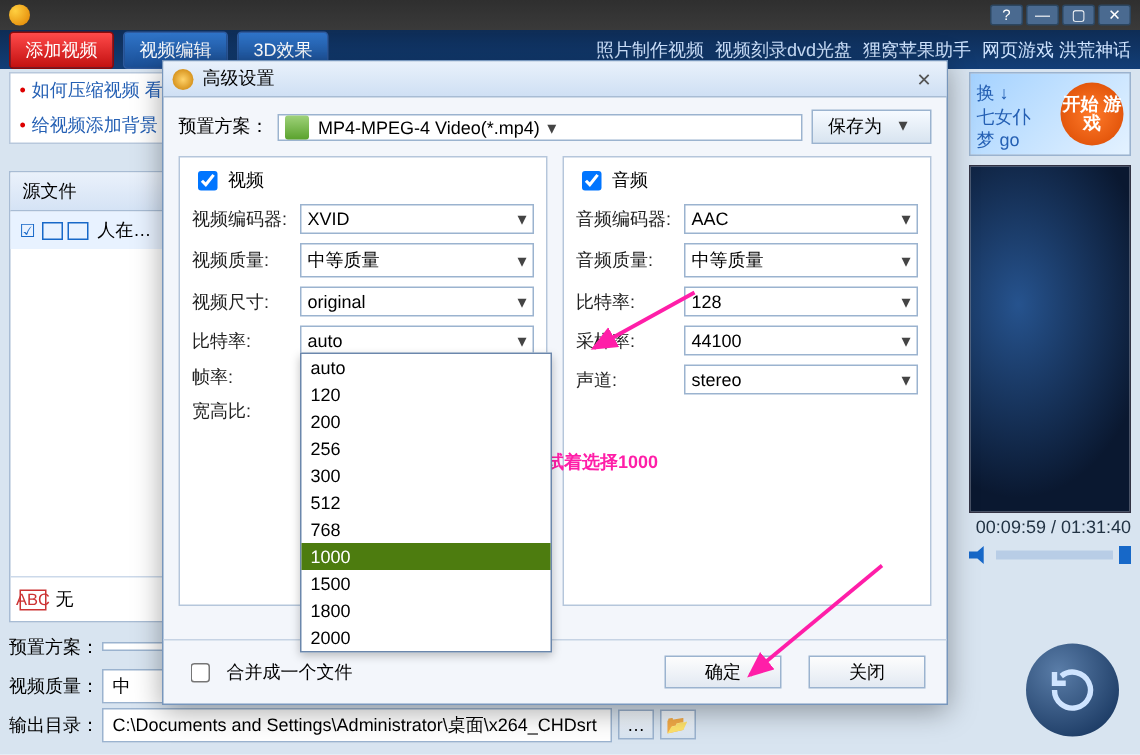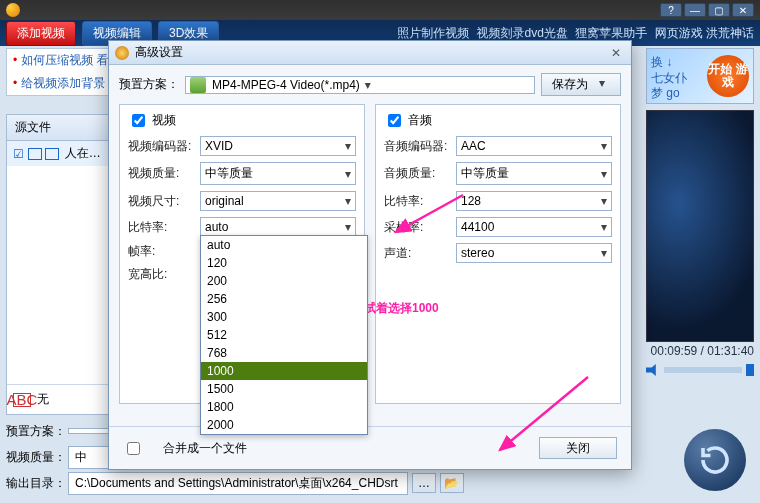--- a/index.html
+++ b/index.html
@@ -26,21 +26,21 @@
   .faqitem { color: #2560b4; padding: 3px 6px; white-space: nowrap; overflow: hidden; }
   .faqitem::before { content: "•"; color: #d00; margin-right: 4px; }
 
   
   .leftpanel { position: absolute; left: 6px; top: 114px; width: 240px; bottom: 88px; background: #fff; border: 1px solid #a8bcd4; }
   .leftpanel .head { background: linear-gradient(#eaf1fb,#d5e3f5); padding: 4px 8px; border-bottom: 1px solid #a8bcd4; }
   .filerow { display: flex; align-items: center; padding: 4px 6px; background: #e8f2ff; }
   .fileicons { color: #1768c8; margin-right: 6px; display: flex; gap: 3px; }
   .fileicons span { width: 14px; height: 12px; border: 1px solid #1768c8; display: inline-block; }
   .statusrow { display: flex; align-items: center; padding: 6px; border-top: 1px solid #ccd9ea; margin-top: auto; position: absolute; bottom: 0; left: 0; right: 0; }
-  .abcicon { width: 18px; height: 14px; border: 1px solid #c33; color: #c33; font-size: 15px; display: flex; align-items: center; justify-content: center; margin-right: 6px; }
+  .abcicon { width: 18px; height: 14px; border: 1px solid #c33; color: #c33; font-size: 11px; display: flex; align-items: center; justify-content: center; margin-right: 6px; }
 
   
   .bottomrow { position: absolute; left: 6px; height: 24px; display: flex; align-items: center; }
   .bottomrow label { width: 62px; }
   .bottomrow .field { background: #fff; border: 1px solid #9bb3cf; padding: 2px 6px; width: 64px; }
   .bottomrow.long .field { width: 340px; }
   .bottomrow .btn { width: 24px; height: 20px; border: 1px solid #9bb3cf; margin-left: 4px; background: linear-gradient(#f6faff,#d8e4f0); display: flex; align-items: center; justify-content: center; }
 
   
   .banner { position: absolute; right: 6px; top: 48px; width: 108px; height: 56px; background: linear-gradient(135deg,#a4d2ff,#e4f2ff); border: 1px solid #9bb3cf; overflow: hidden; }
@@ -78,21 +78,21 @@
   .row label { width: 72px; color: #222; }
   .row .dd { flex: 1; background: #fff; border: 1px solid #9bb3cf; padding: 2px 4px; display: flex; align-items: center; }
   .row .dd .tri { margin-left: auto; color: #444; }
 
   
   .droplist { position: absolute; left: 80px; top: 130px; width: 168px; background: #fff; border: 1px solid #6b87ac; box-shadow: 0 2px 6px rgba(0,0,0,.25); z-index: 5; }
   .droplist div { padding: 2px 6px; }
   .droplist div.sel { background: #4d7c0f; color: #fff; }
 
   .dfoot { position: absolute; left: 0; right: 0; bottom: 0; padding: 10px 14px; display: flex; align-items: center; justify-content: flex-end; gap: 18px; border-top: 1px solid #c6d3e4; }
-  .dfoot .chk { margin-right: auto; display: flex; align-items: center; gap: 20px; }
+  .dfoot .chk { margin-right: auto; display: flex; align-items: center; gap: 8px; }
   .dfoot .btn { width: 78px; height: 22px; border: 1px solid #9bb3cf; background: linear-gradient(#fdfdfd,#e2e9f2); display: flex; align-items: center; justify-content: center; }
 
   
   .anno-text { position: absolute; color: #ff1ea8; font-size: 12px; font-weight: bold; pointer-events: none; }
   .anno-check { position: absolute; color: #ff1ea8; font-size: 14px; font-weight: bold; pointer-events: none; }
   svg.anno { position: absolute; pointer-events: none; }
 </style>
 </head>
 <body>
 
@@ -298,20 +298,21 @@
           </div>
         </div>
     </div>
   </div>
 
   <div class="dfoot">
     <div class="chk">
       <input type="checkbox" style="">
       <span>合并成一个文件</span>
     </div>
+    <div class="btn">确定</div>
     <div class="btn">关闭</div>
   </div>
 </div>
 
 <div class="anno-text" style="left:364px; top:300px">试着选择1000</div>
 <div class="anno-check" style="left:330px; top:327px">✓</div>
 
 <svg class="anno" style="left:388px; top:190px" width="80" height="50">
   <defs>
       <marker id="ah1" markerWidth="8" markerHeight="8" refX="6" refY="3" orient="auto">

